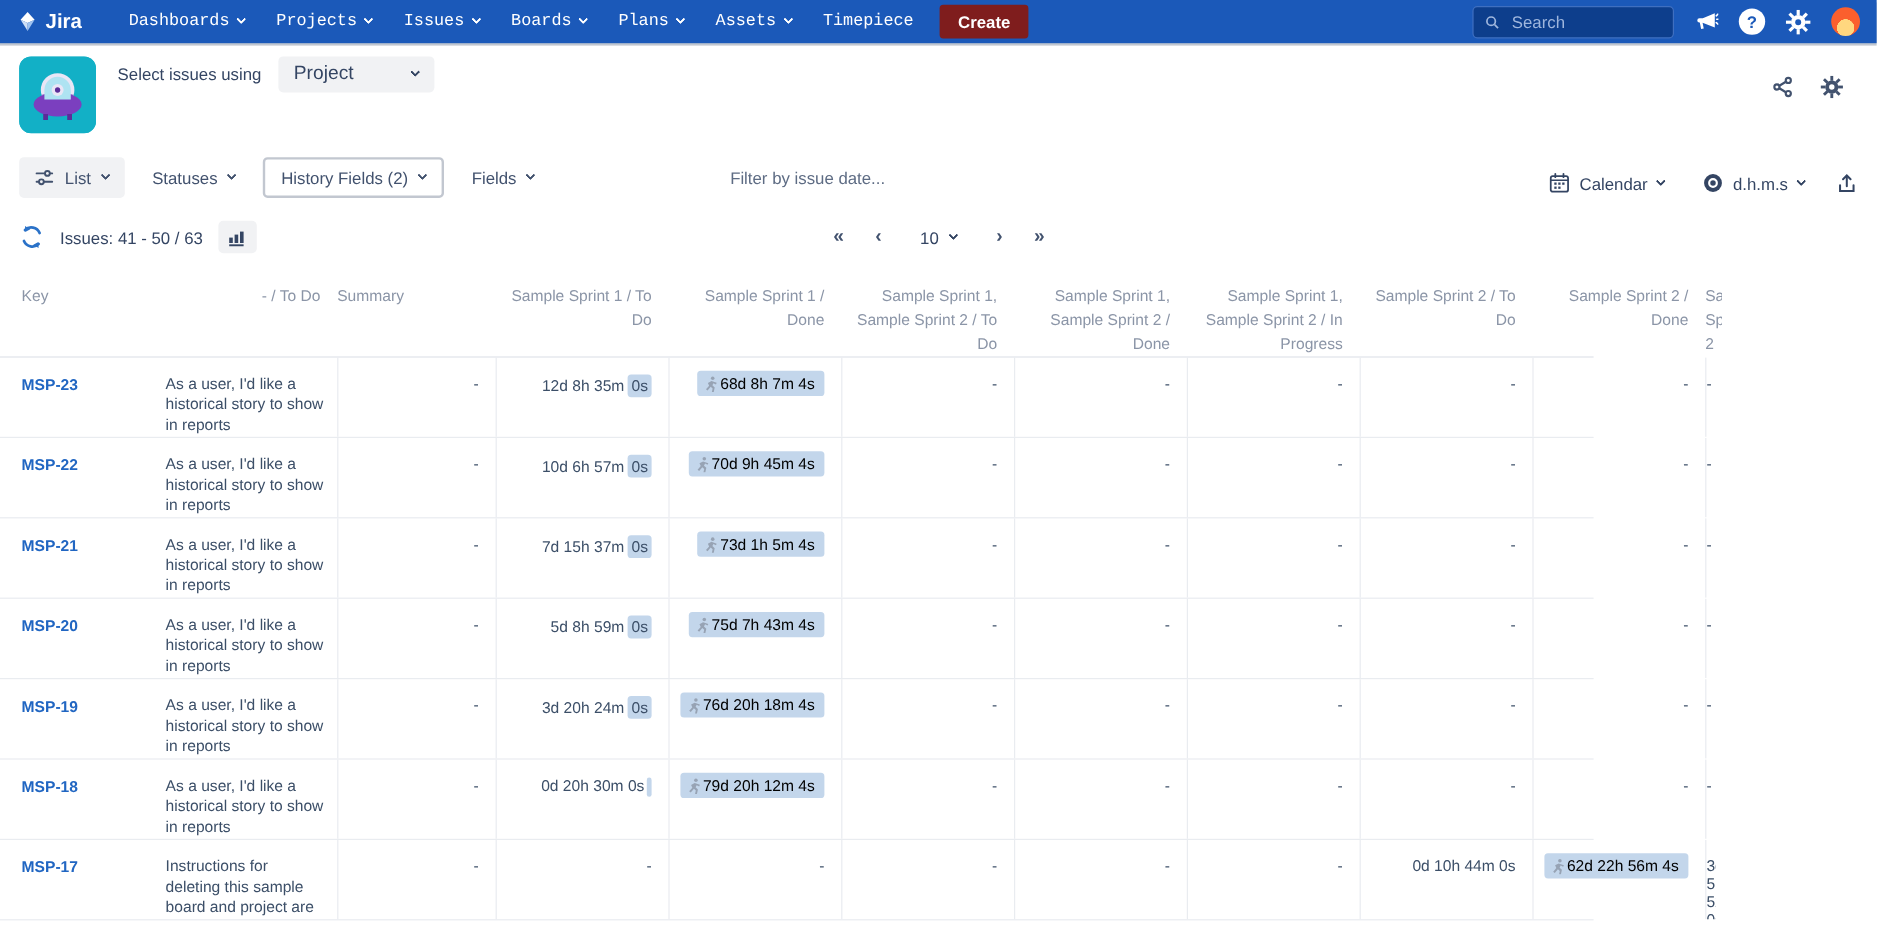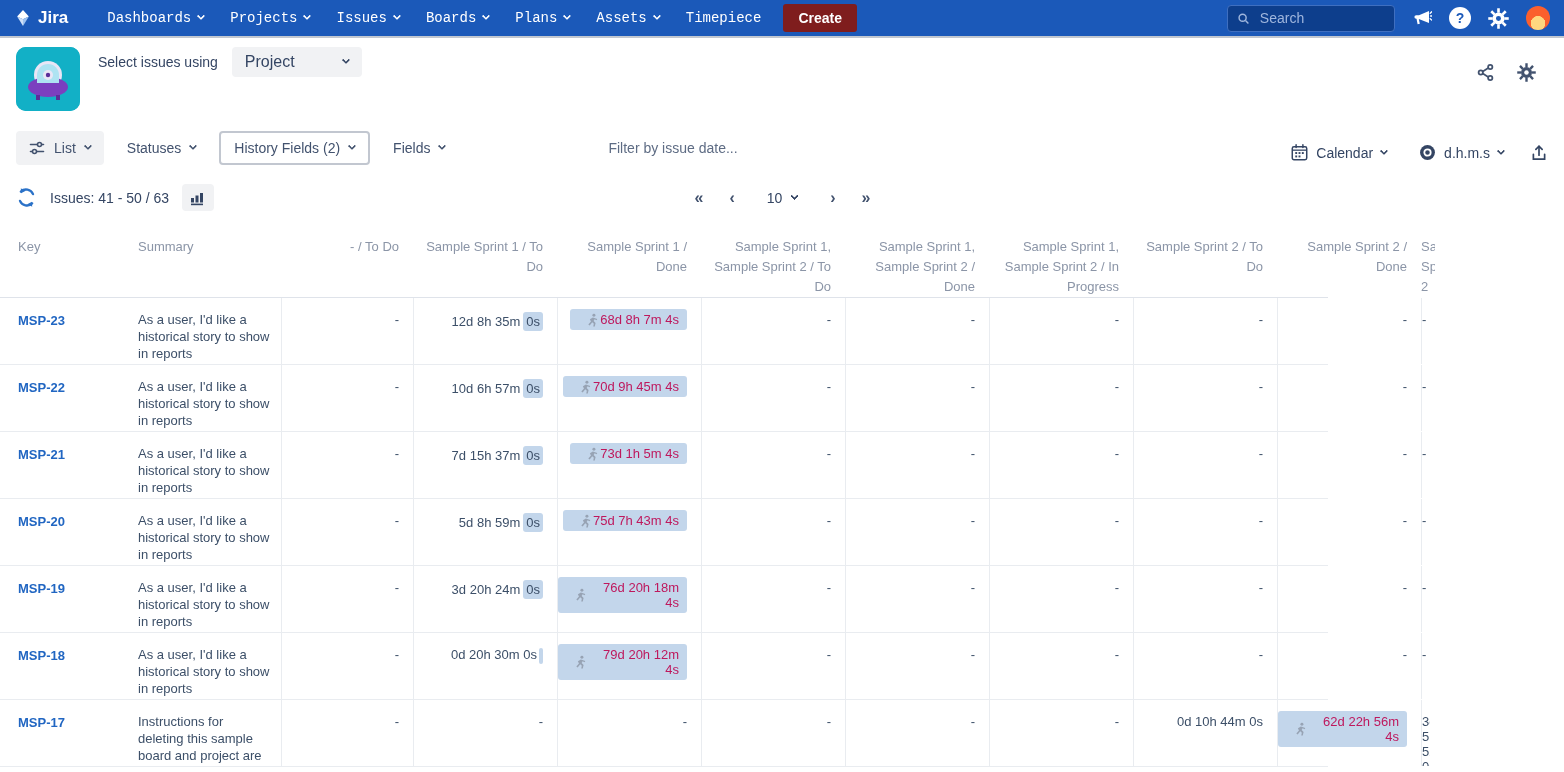--- a/index.html
+++ b/index.html
@@ -81,21 +81,21 @@
   .tcell.h { color:#8b95a7; font-size:13px; padding-top:12px; line-height:20px; }
   .tcell.h.left { text-align:left; }
   .tcell.h:nth-child(1) { padding-left:18px; }
   .tcell.h:nth-child(2) { padding-left:4px; }
   .tcell.key { text-align:left; padding:15px 0 0 18px; color:#2166c2; font-weight:bold;
     font-size:13px; }
   .tcell.summary { text-align:left; padding:13px 10px 0 4px; line-height:17px; }
   .tcell.val { border-left:1px solid #e9ecf0; }
   .tcell.val:last-child { padding-right:8px; }
   .badge { display:inline-flex; align-items:center; gap:1px; background:#c3d6eb;
-    border-radius:3px; padding:3px 8px 3px 15px; color:#be185d; margin-top:-3px; border:none;
+    border-radius:3px; padding:3px 8px 3px 4px; color:#000000; margin-top:-3px; border:none;
     font-size:13px; font-family:inherit; }
   .badge .run { width:14px; height:14px; fill:#97a3b4; flex:none; }
   .chip { background:#c3d6eb; border-radius:3px; padding:2px 3px; margin-left:3px;
     display:inline-block; }
   .chip.sliver { width:4px; padding:2px 0; height:16px; vertical-align:middle; margin-left:2px; }
 </style>
 </head>
 <body>
 
 <header class="topnav">
@@ -308,22 +308,22 @@
       <span class="chv"></span>
     </button>
     <button class="pgbtn">›</button>
     <button class="pgbtn">»</button>
   </div>
 </section>
 
 <div class="grid" id="grid">
     <div class="trow thead">
       <div class="tcell h left">Key</div>
+      <div class="tcell h">- / To Do</div>
       <div class="tcell h left">Summary</div>
-      <div class="tcell h">- / To Do</div>
       <div class="tcell h">Sample Sprint 1 / To Do</div>
       <div class="tcell h">Sample Sprint 1 / Done</div>
       <div class="tcell h">Sample Sprint 1, Sample Sprint 2 / To Do</div>
       <div class="tcell h">Sample Sprint 1, Sample Sprint 2 / Done</div>
       <div class="tcell h">Sample Sprint 1, Sample Sprint 2 / In Progress</div>
       <div class="tcell h">Sample Sprint 2 / To Do</div>
       <div class="tcell h">Sample Sprint 2 / Done</div>
       <div class="tcell h">Sample Sprint 2 / In Progress</div>
     </div>
     <div class="trow">

